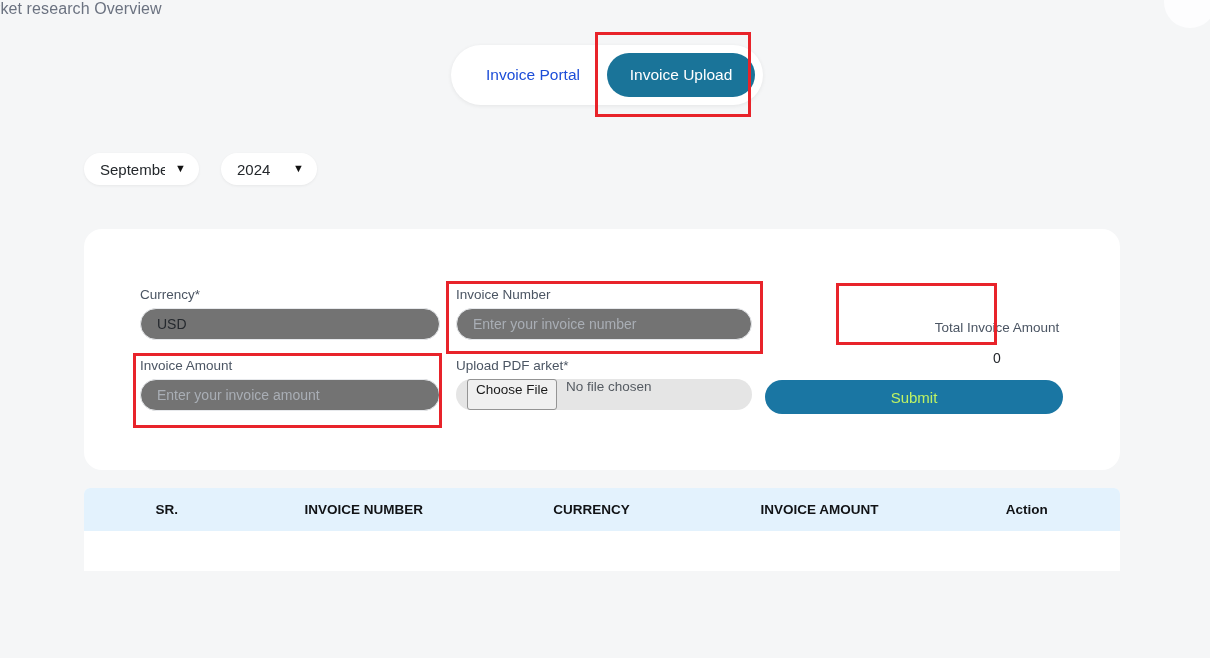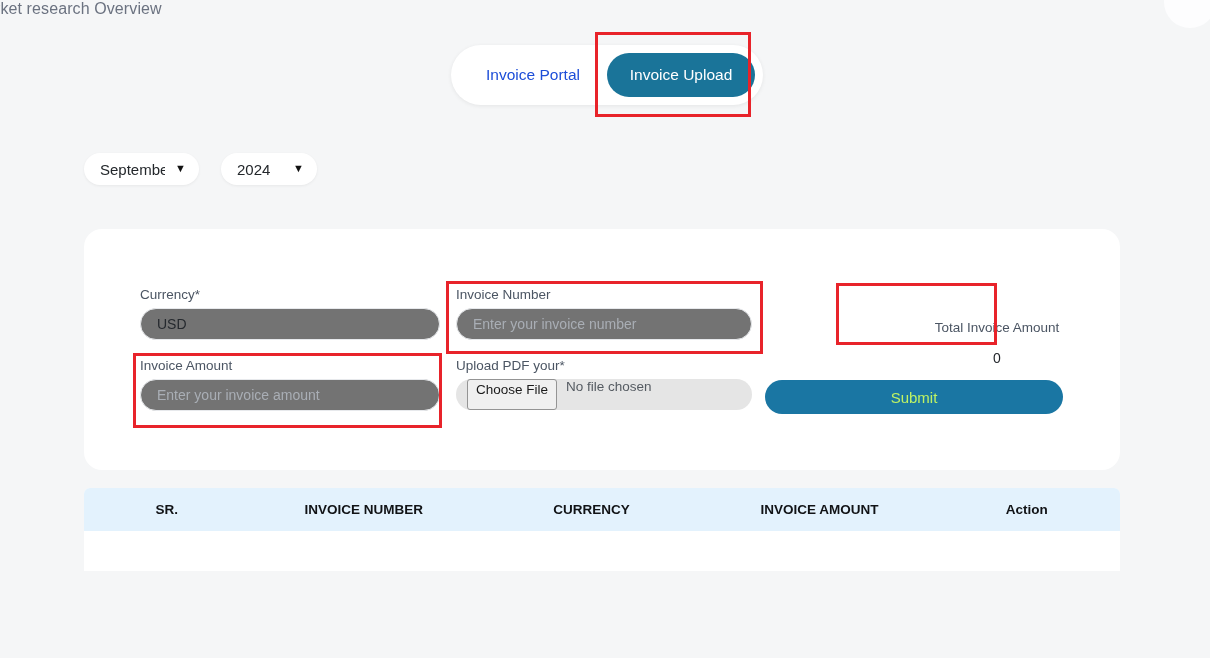--- a/index.html
+++ b/index.html
@@ -267,21 +267,21 @@
     <label class="field-label">Invoice Amount</label>
     <input class="pill-input" type="text" placeholder="Enter your invoice amount" style="">
   </div>
 
   <div id="fld-invoice-no">
     <label class="field-label">Invoice Number</label>
     <input class="pill-input" type="text" placeholder="Enter your invoice number" style="">
   </div>
 
   <div id="fld-upload">
-    <label class="field-label">Upload PDF your*</label>
+    <label class="field-label">Upload PDF arket*</label>
     <div id="file-input-box">
       <span id="choose-file-btn">Choose File</span>
       <span id="no-file-text">No file chosen</span>
     </div>
   </div>
 
   <div id="fld-total">
     <div id="total-label">Total Invoice Amount</div>
     <div id="total-value">0</div>
   </div>

